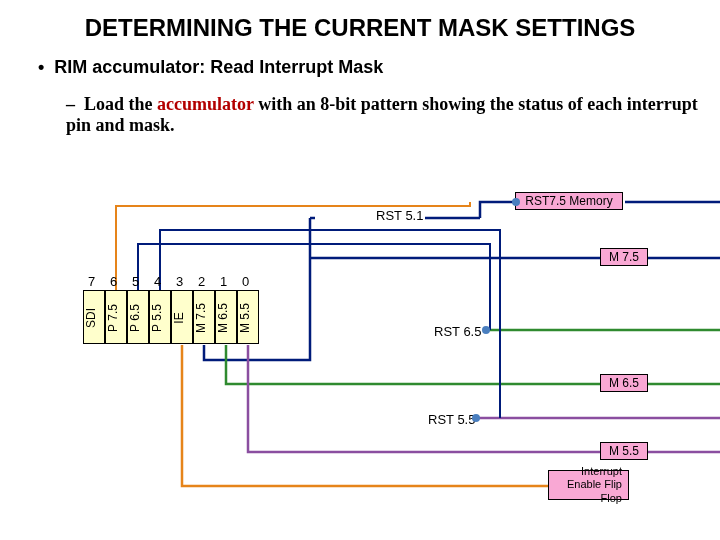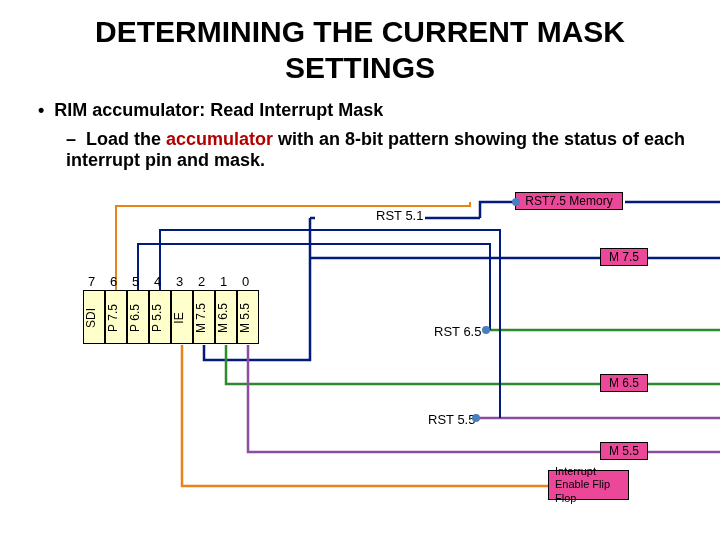--- a/index.html
+++ b/index.html
@@ -7,49 +7,49 @@
     margin: 0;
     width: 720px;
     height: 540px;
     background: #fff;
     font-family: Arial, Helvetica, sans-serif;
     color: #000;
     position: relative;
     overflow: hidden;
   }
   .title {
-    font-size: 30px;
+    font-size: 24px;
     font-weight: bold;
     text-align: center;
     padding: 14px 40px 6px;
     line-height: 1.2;
   }
   .bullets {
     font-size: 18px;
     font-weight: bold;
     padding: 8px 20px 0 38px;
   }
   .b1 { margin: 0 0 4px 0; }
-  .b2 { margin: 8px 0 0 28px; }
+  .b2 { margin: 16px 0 0 28px; font-family: Liberation Serif, serif; }
   .accum { color: #b30000; }
   .diagram {
     position: absolute;
     left: 0; top: 190px;
     width: 720px; height: 350px;
   }
   
   .box {
     position: absolute;
     border: 1px solid #000;
-    background: #ec4899;
+    background: #f9a8d4;
     font-size: 12px;
     display: flex;
     align-items: center;
     justify-content: center;
-    text-align: left;
+    text-align: right;
     padding: 2px 6px;
     line-height: 1.2;
   }
   .rst75mem  { left: 515px; top: 2px;  width: 108px; height: 18px; }
   .m75label  { left: 600px; top: 58px; width: 48px;  height: 18px; }
   .m65label  { left: 600px; top: 184px; width: 48px; height: 18px; }
   .m55label  { left: 600px; top: 252px; width: 48px; height: 18px; }
   .ieff      { left: 548px; top: 280px; width: 81px; height: 30px; font-size: 11px; }
   
   .plain {

